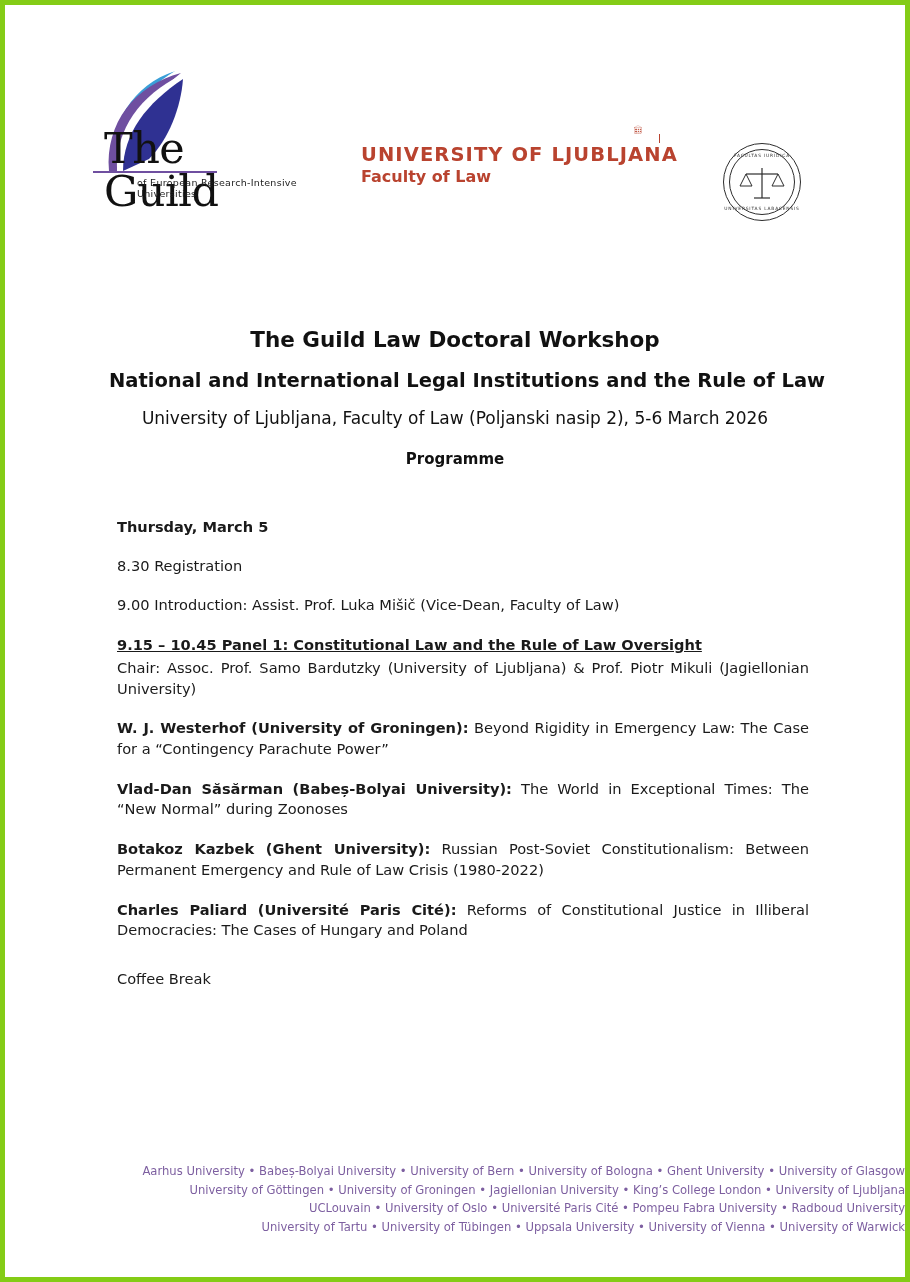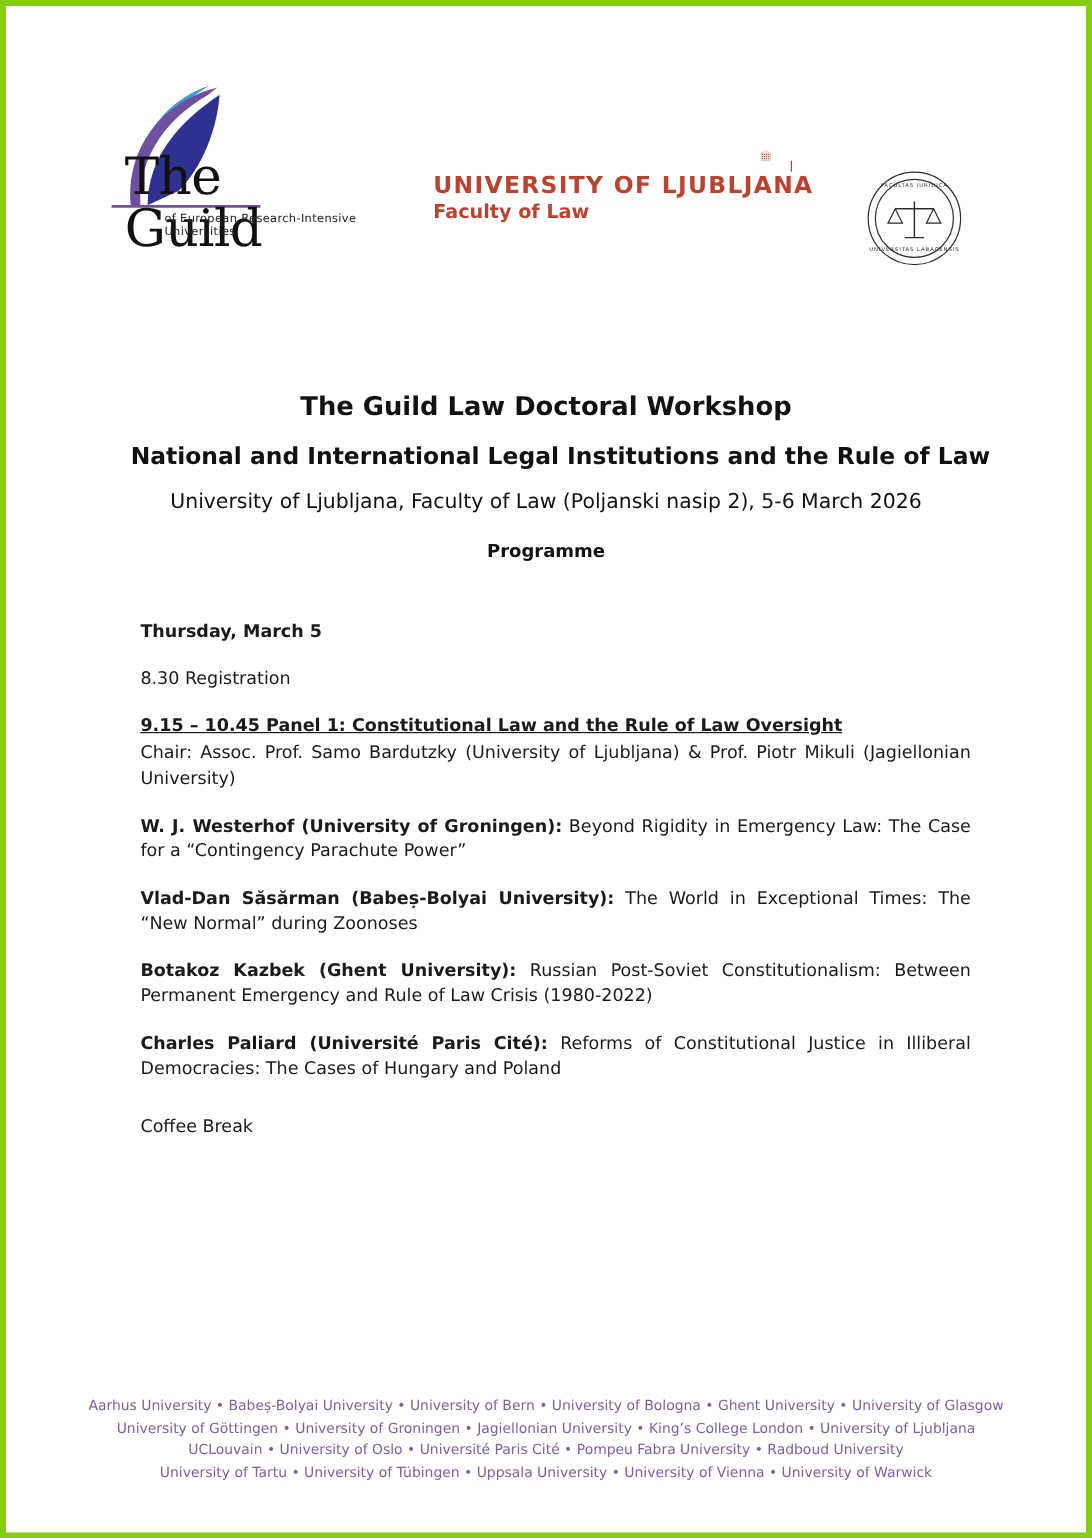--- a/index.html
+++ b/index.html
@@ -190,21 +190,21 @@
   }
   .talk b { font-weight: bold; }
   .plain { margin-top: 28px; }
 
   
   .footer {
     position: absolute;
     left: 0;
     right: 0;
     bottom: 40px;
-    text-align: center;
+    text-align: right;
     color: #7d5fa0;
     font-size: 11.6px;
     line-height: 1.62;
   }
 </style>
 </head>
 <body>
 
 <div class="page">
 
@@ -260,20 +260,21 @@
   <div class="titles">
     <div class="t1">The Guild Law Doctoral Workshop</div>
     <div class="t2">National and International Legal Institutions and the Rule of Law</div>
     <div class="t3">University of Ljubljana, Faculty of Law (Poljanski nasip 2), 5-6 March 2026</div>
     <div class="t4">Programme</div>
   </div>
 
   <div class="body-col">
     <div class="day-head">Thursday, March 5</div>
     <div class="line">8.30 Registration</div>
+    <div class="line">9.00 Introduction: Assist. Prof. Luka Mišič (Vice-Dean, Faculty of Law)</div>
 
     <div class="panel-head">9.15 – 10.45 Panel 1: Constitutional Law and the Rule of Law Oversight</div>
     <div class="chair">Chair: Assoc. Prof. Samo Bardutzky (University of Ljubljana) &amp; Prof. Piotr Mikuli (Jagiellonian University)</div>
 
     <div class="talk">
       <b>W. J. Westerhof (University of Groningen):</b><span> Beyond Rigidity in Emergency Law: The Case for a “Contingency Parachute Power”</span>
     </div>
     <div class="talk">
       <b>Vlad-Dan Săsărman (Babeș-Bolyai University):</b><span> The World in Exceptional Times: The “New Normal” during Zoonoses</span>
     </div>

